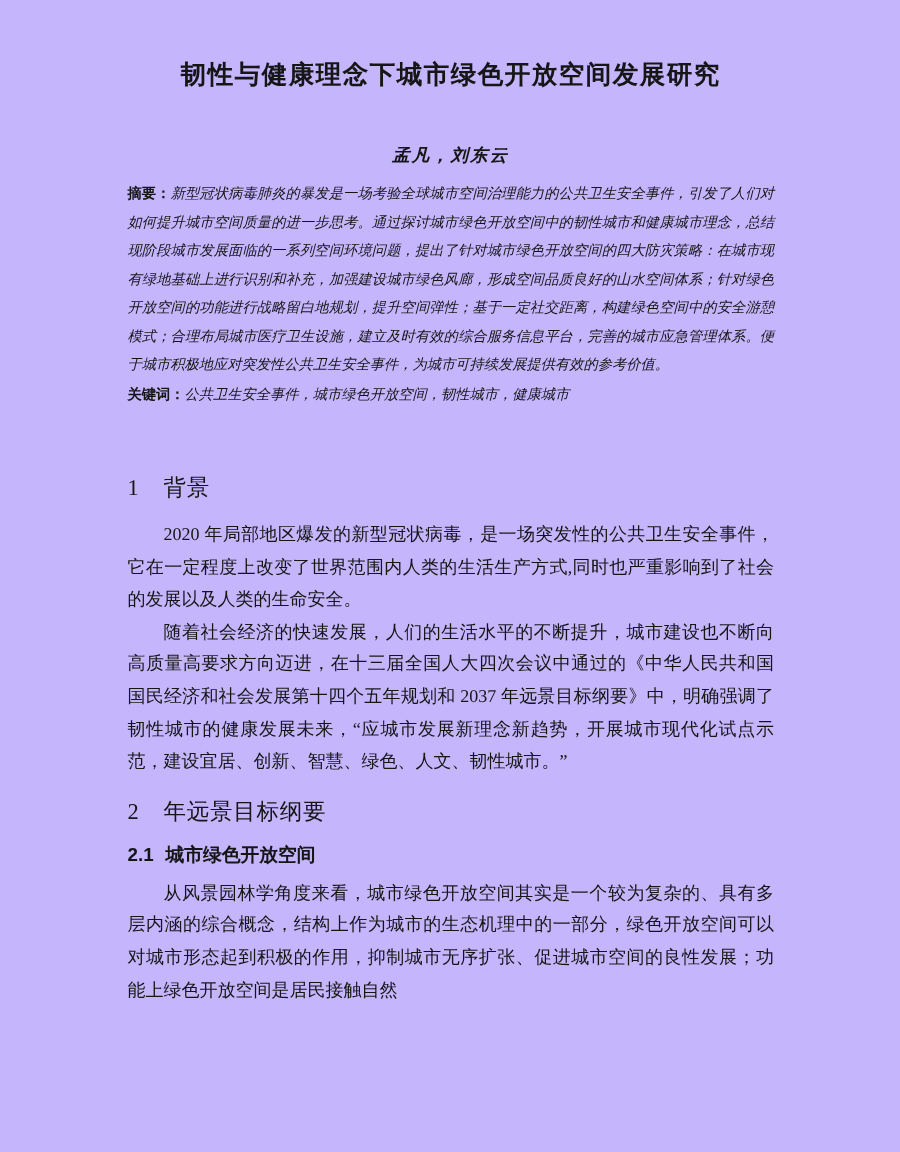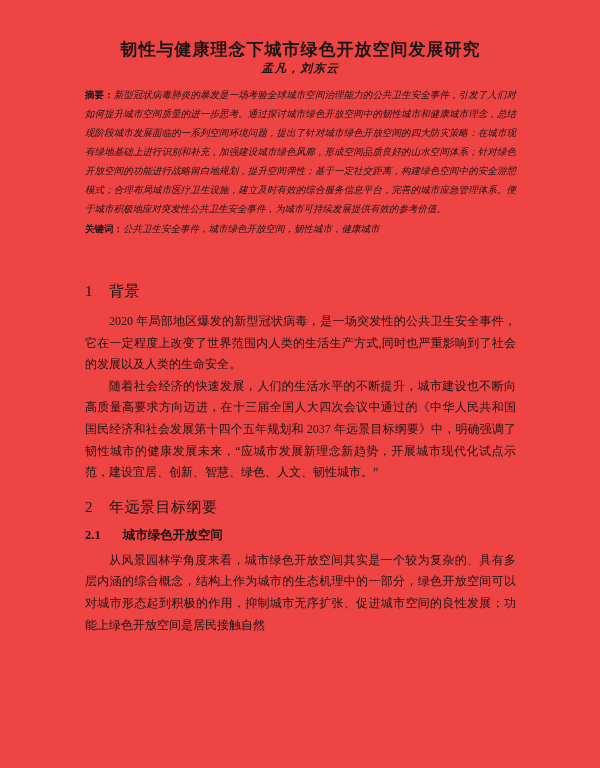--- a/index.html
+++ b/index.html
@@ -9,31 +9,32 @@
     overflow: hidden;
     font-family: "Liberation Serif", "DejaVu Serif", serif;
     color: #161616;
     -webkit-font-smoothing: antialiased;
   }
   .page {
     box-sizing: border-box;
     width: 600px; height: 768px;
     padding: 38px 84px 0 85px;
     overflow: hidden;
-    background: #ef4444;
+    background: #c4b5fd;
   }
   .title {
     margin: 0;
     font-size: 17px;
     line-height: 23px;
     font-weight: 700;
     text-align: center;
     letter-spacing: 1px;
   }
   .authors {
+    margin-top: 35px;
     font-size: 11.5px;
     font-weight: 700;
     font-style: italic;
     text-align: center;
     letter-spacing: 1.5px;
   }
   .meta {
     margin: 0;
     font-size: 9.5px;
     line-height: 19px;
@@ -60,22 +61,22 @@
     margin-right: 16px;
   }
   .h-l2 {
     font-family: "Liberation Sans", "DejaVu Sans", sans-serif;
     font-size: 12.5px;
     line-height: 17px;
     font-weight: 700;
     margin: 10px 0 6px 0;
   }
   .h-num2 {
-    font-family: Liberation Serif, serif;
-    margin-right: 22px;
+    font-family: Liberation Sans, sans-serif;
+    margin-right: 8px;
   }
   .body-p {
     margin: 0;
     font-size: 12px;
     line-height: 21.6px;
     text-align: justify;
     text-indent: 2em;
   }
   .cite {
     font-size: 7px;

